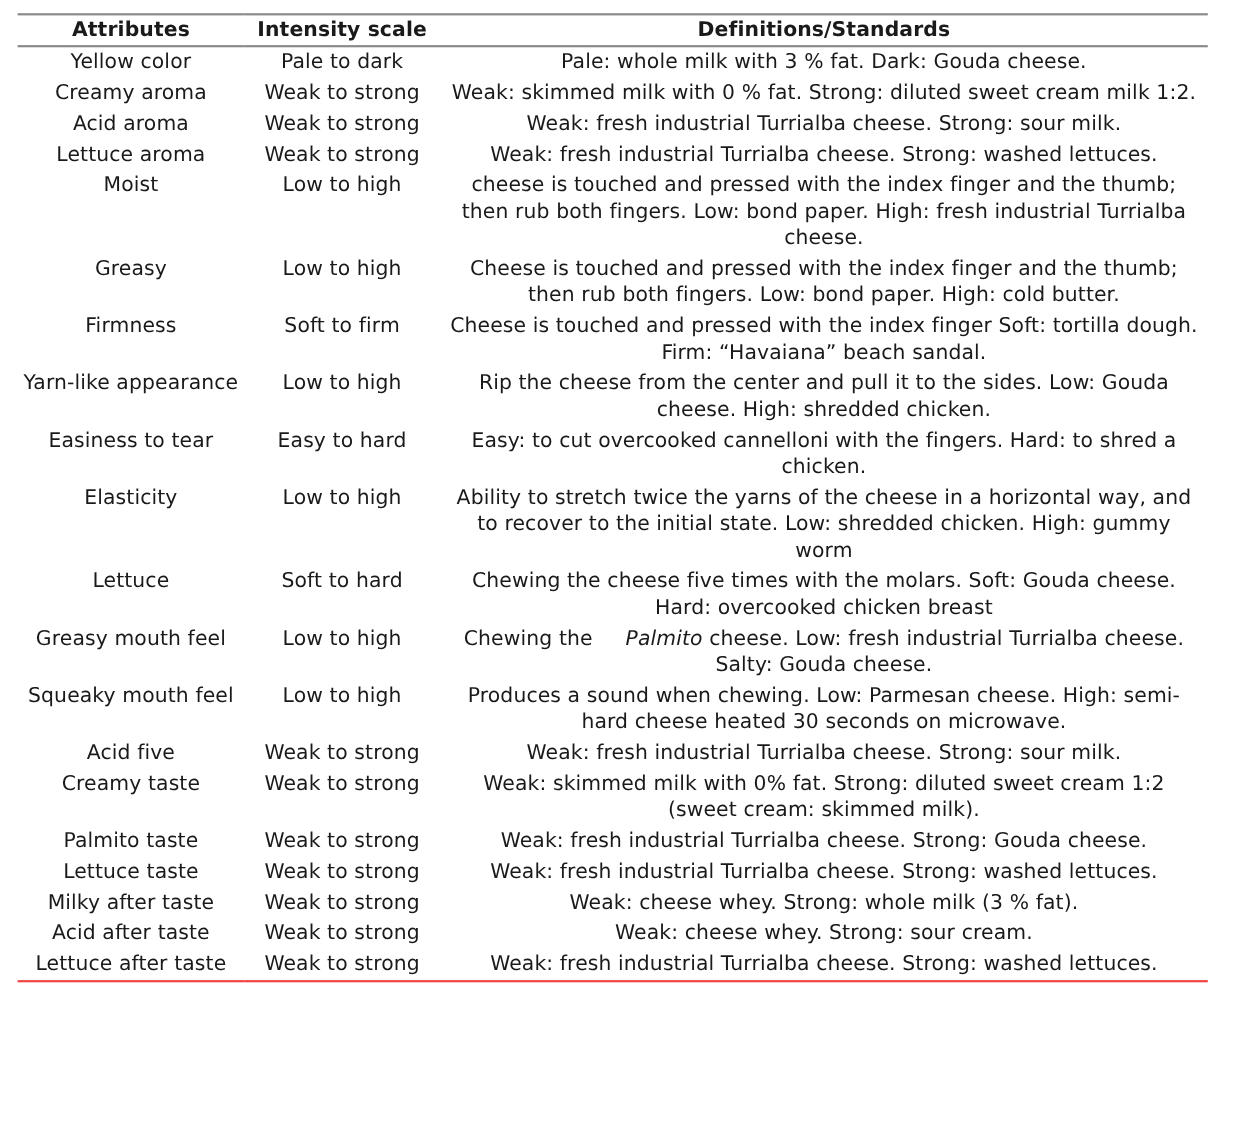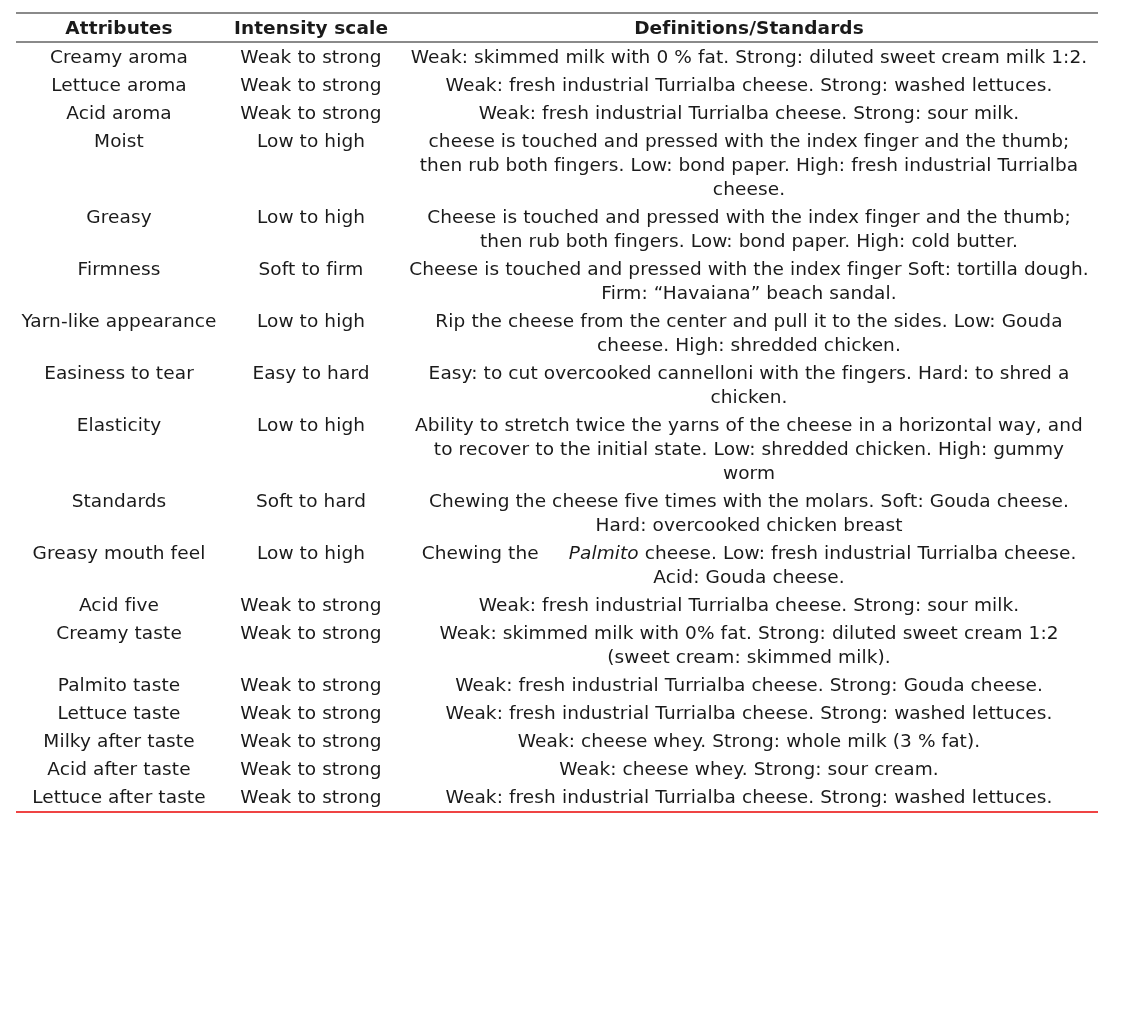--- a/index.html
+++ b/index.html
@@ -65,33 +65,38 @@
     </colgroup>
     <thead>
       <tr>
         <th>Attributes</th>
         <th>Intensity scale</th>
         <th>Definitions/Standards</th>
       </tr>
     </thead>
     <tbody>
       <tr>
+        <td>Yellow color</td>
+        <td>Pale to dark</td>
+        <td class="def">Pale: whole milk with 3 % fat. Dark: Gouda cheese.</td>
+      </tr>
+      <tr>
         <td>Creamy aroma</td>
         <td>Weak to strong</td>
         <td class="def">Weak: skimmed milk with 0 % fat. Strong: diluted sweet cream milk 1:2.</td>
       </tr>
       <tr>
+        <td>Acid aroma</td>
+        <td>Weak to strong</td>
+        <td class="def">Weak: fresh industrial Turrialba cheese. Strong: sour milk.</td>
+      </tr>
+      <tr>
         <td>Lettuce aroma</td>
         <td>Weak to strong</td>
         <td class="def">Weak: fresh industrial Turrialba cheese. Strong: washed lettuces.</td>
-      </tr>
-      <tr>
-        <td>Acid aroma</td>
-        <td>Weak to strong</td>
-        <td class="def">Weak: fresh industrial Turrialba cheese. Strong: sour milk.</td>
       </tr>
       <tr>
         <td>Moist</td>
         <td>Low to high</td>
         <td class="def">cheese is touched and pressed with the index finger and the thumb; then rub both fingers. Low: bond paper. High: fresh industrial Turrialba cheese.</td>
       </tr>
       <tr>
         <td>Greasy</td>
         <td>Low to high</td>
         <td class="def">Cheese is touched and pressed with the index finger and the thumb; then rub both fingers. Low: bond paper. High: cold butter.</td>
@@ -110,28 +115,33 @@
         <td>Easiness to tear</td>
         <td>Easy to hard</td>
         <td class="def">Easy: to cut overcooked cannelloni with the fingers. Hard:  to shred a chicken.</td>
       </tr>
       <tr>
         <td>Elasticity</td>
         <td>Low to high</td>
         <td class="def">Ability to stretch twice the yarns of the cheese in a horizontal way, and to recover to the initial state. Low: shredded chicken. High: gummy worm</td>
       </tr>
       <tr>
-        <td>Standards</td>
+        <td>Lettuce</td>
         <td>Soft to hard</td>
         <td class="def">Chewing the cheese five times with the molars. Soft: Gouda cheese. Hard: overcooked chicken breast</td>
       </tr>
       <tr>
         <td>Greasy mouth feel</td>
         <td>Low to high</td>
-        <td class="def"><span>Chewing the </span><em>Palmito</em><span> cheese. Low: fresh industrial Turrialba cheese. Acid: Gouda cheese.</span></td>
+        <td class="def"><span>Chewing the </span><em>Palmito</em><span> cheese. Low: fresh industrial Turrialba cheese. Salty: Gouda cheese.</span></td>
+      </tr>
+      <tr>
+        <td>Squeaky mouth feel</td>
+        <td>Low to high</td>
+        <td class="def">Produces a sound when chewing. Low: Parmesan cheese. High: semi-hard cheese heated 30 seconds on microwave.</td>
       </tr>
       <tr>
         <td>Acid five</td>
         <td>Weak to strong</td>
         <td class="def">Weak: fresh industrial Turrialba cheese. Strong: sour milk.</td>
       </tr>
       <tr>
         <td>Creamy taste</td>
         <td>Weak to strong</td>
         <td class="def">Weak: skimmed milk with 0% fat. Strong: diluted sweet cream 1:2 (sweet cream: skimmed milk).</td>

